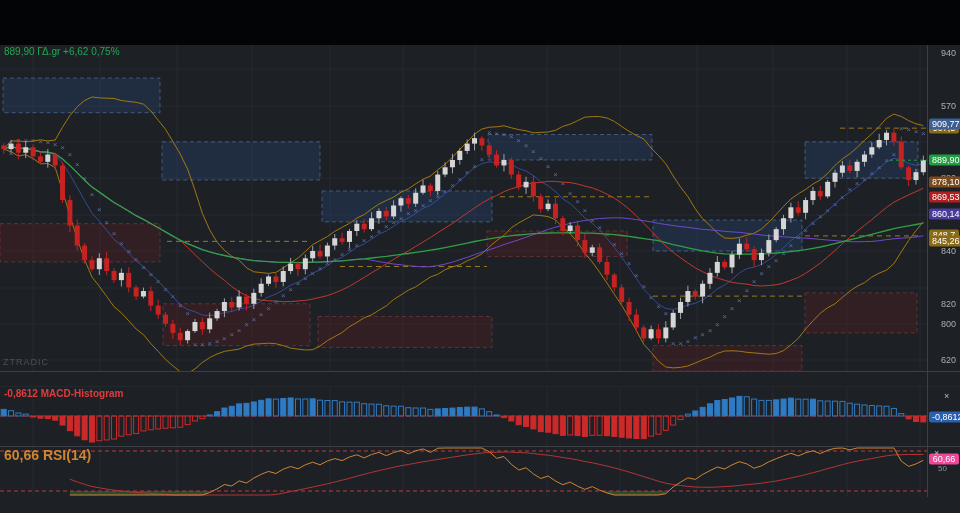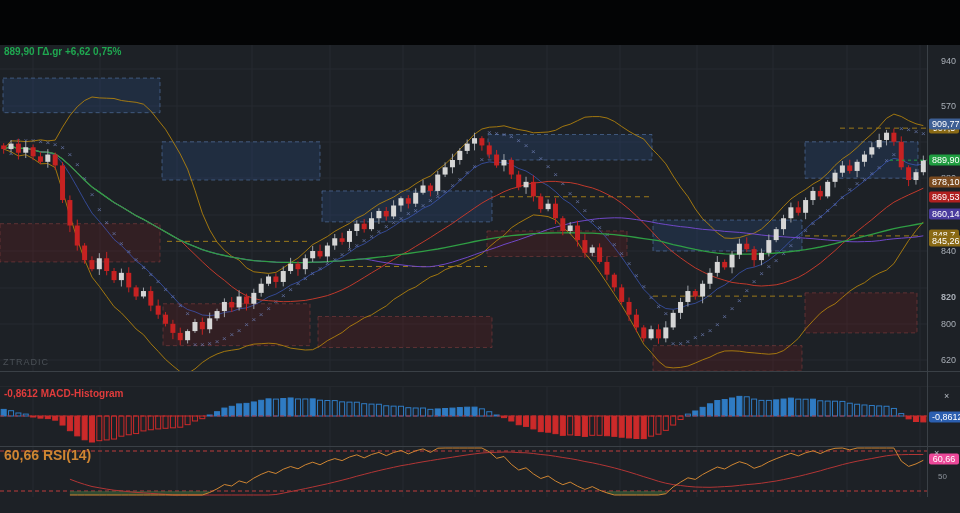--- a/index.html
+++ b/index.html
@@ -1,29 +1,29 @@
 <!DOCTYPE html>
 <html><head>
 <meta charset="utf-8">
 <style>
   html,body{margin:0;padding:0;background:#000;}
   #app{position:relative;width:960px;height:513px;background:#1d2126;overflow:hidden;
        font-family:"Liberation Sans",sans-serif;-webkit-font-smoothing:antialiased;}
   .abs{position:absolute;}
   #topstrip{left:0;top:0;width:960px;height:45px;background:#030405;}
   svg{display:block;}
-  #symbol-label{left:4px;top:46px;font-size:10px;font-weight:bold;color:#1fa750;z-index:5;}
+  #symbol-label{left:4px;top:46px;font-size:10px;font-weight:normal;color:#1fa750;z-index:5;}
   #watermark{left:3px;top:357px;font-size:9px;color:#4a5056;letter-spacing:1px;z-index:4;}
   #macd-label{left:4px;top:388px;font-size:10px;font-weight:bold;color:#e03c3c;z-index:5;}
   #rsi-label{left:4px;top:447px;font-size:14px;font-weight:bold;color:#cf8532;z-index:5;}
   .sep{background:#3a4046;z-index:6;}
   .tick{position:absolute;color:#a8aeb6;font-size:9px;transform:translateY(-50%);right:4px;}
   .badge{position:absolute;left:929px;min-width:24px;padding:0 3px;height:11px;line-height:11px;
          font-size:9px;color:#fff;border-radius:2px;text-align:center;transform:translateY(-50%);z-index:7;}
-  .axis-x{position:absolute;color:#8d939b;font-size:8px;z-index:8;margin-top:8px;}
+  .axis-x{position:absolute;color:#8d939b;font-size:8px;z-index:8;}
   #toolbar{left:0;top:497px;width:960px;height:16px;background:#15181d;border-top:1px solid #2e3338;
            display:flex;align-items:center;z-index:9;box-sizing:border-box;}
   .tb-icon{color:#c7ccd2;font-size:10px;padding:0 14px;border-right:1px solid #2a2f35;height:15px;
            display:flex;align-items:center;cursor:pointer;}
   .tb-period{color:#9aa0a8;font-size:9px;padding:0 9px;height:15px;display:flex;align-items:center;cursor:pointer;}
   .tb-period.active{background:#3a3f46;color:#e8eaec;}
   .tb-tab{color:#b4bac2;font-size:8.5px;padding:0 6px;height:15px;display:flex;align-items:center;cursor:pointer;white-space:nowrap;}
   #tb-right{margin-left:auto;display:flex;align-items:center;color:#9aa0a8;}
   #tb-right .zbtn{padding:0 7px;font-size:12px;cursor:pointer;color:#9aa0a8;}
   .xglyph{position:absolute;color:#b9bec5;font-size:9px;z-index:8;}
@@ -643,27 +643,27 @@
   <div id="macd-label" class="abs">-0,8612 MACD-Histogram</div>
   <div id="rsi-label" class="abs">60,66 RSI(14)</div>
 
   <div class="sep abs" style="left:0;top:371px;width:960px;height:1px"></div>
   <div class="sep abs" style="left:0;top:386px;width:960px;height:1px;background:#24282d"></div>
   <div class="sep abs" style="left:0;top:446px;width:960px;height:1px"></div>
   <div class="sep abs" style="left:927px;top:45px;width:1px;height:452px"></div>
 
   <div id="time-axis" class="abs" style="left:0;top:371px;width:927px;height:15px"></div>
   <div id="price-axis" class="abs" style="left:927px;top:45px;width:33px;height:326px">
-      <div class="tick" style="top: 16px; padding-left: 45px;">940</div>
+      <div class="tick" style="top: 8px; padding-left: 45px;">940</div>
       <div class="tick" style="top: 61px;">570</div>
       <div class="tick" style="top: 85px;">900</div>
       <div class="tick" style="top: 133px;">880</div>
       <div class="tick" style="top: 170px;">860</div>
       <div class="tick" style="top: 206px;">840</div>
-      <div class="tick" style="top: 252px; font-weight: bold;">820</div>
+      <div class="tick" style="top: 259px;">820</div>
       <div class="tick" style="top: 279px;">800</div>
       <div class="tick" style="top: 315px;">620</div>
     </div>
   <div id="badges">
       <div class="badge" style="top: 128.15px; background: rgb(138, 106, 21);">907,5</div>
       <div class="badge" style="top: 124.019px; background: rgb(61, 95, 148);">909,77</div>
       <div class="badge" style="top: 160.182px; background: rgb(31, 157, 64);">889,90</div>
       <div class="badge" style="top: 181.658px; background: rgb(122, 74, 31);">878,10</div>
       <div class="badge" style="top: 197.255px; background: rgb(176, 32, 32);">869,53</div>
       <div class="badge" style="top: 214.345px; background: rgb(74, 59, 158);">860,14</div>

